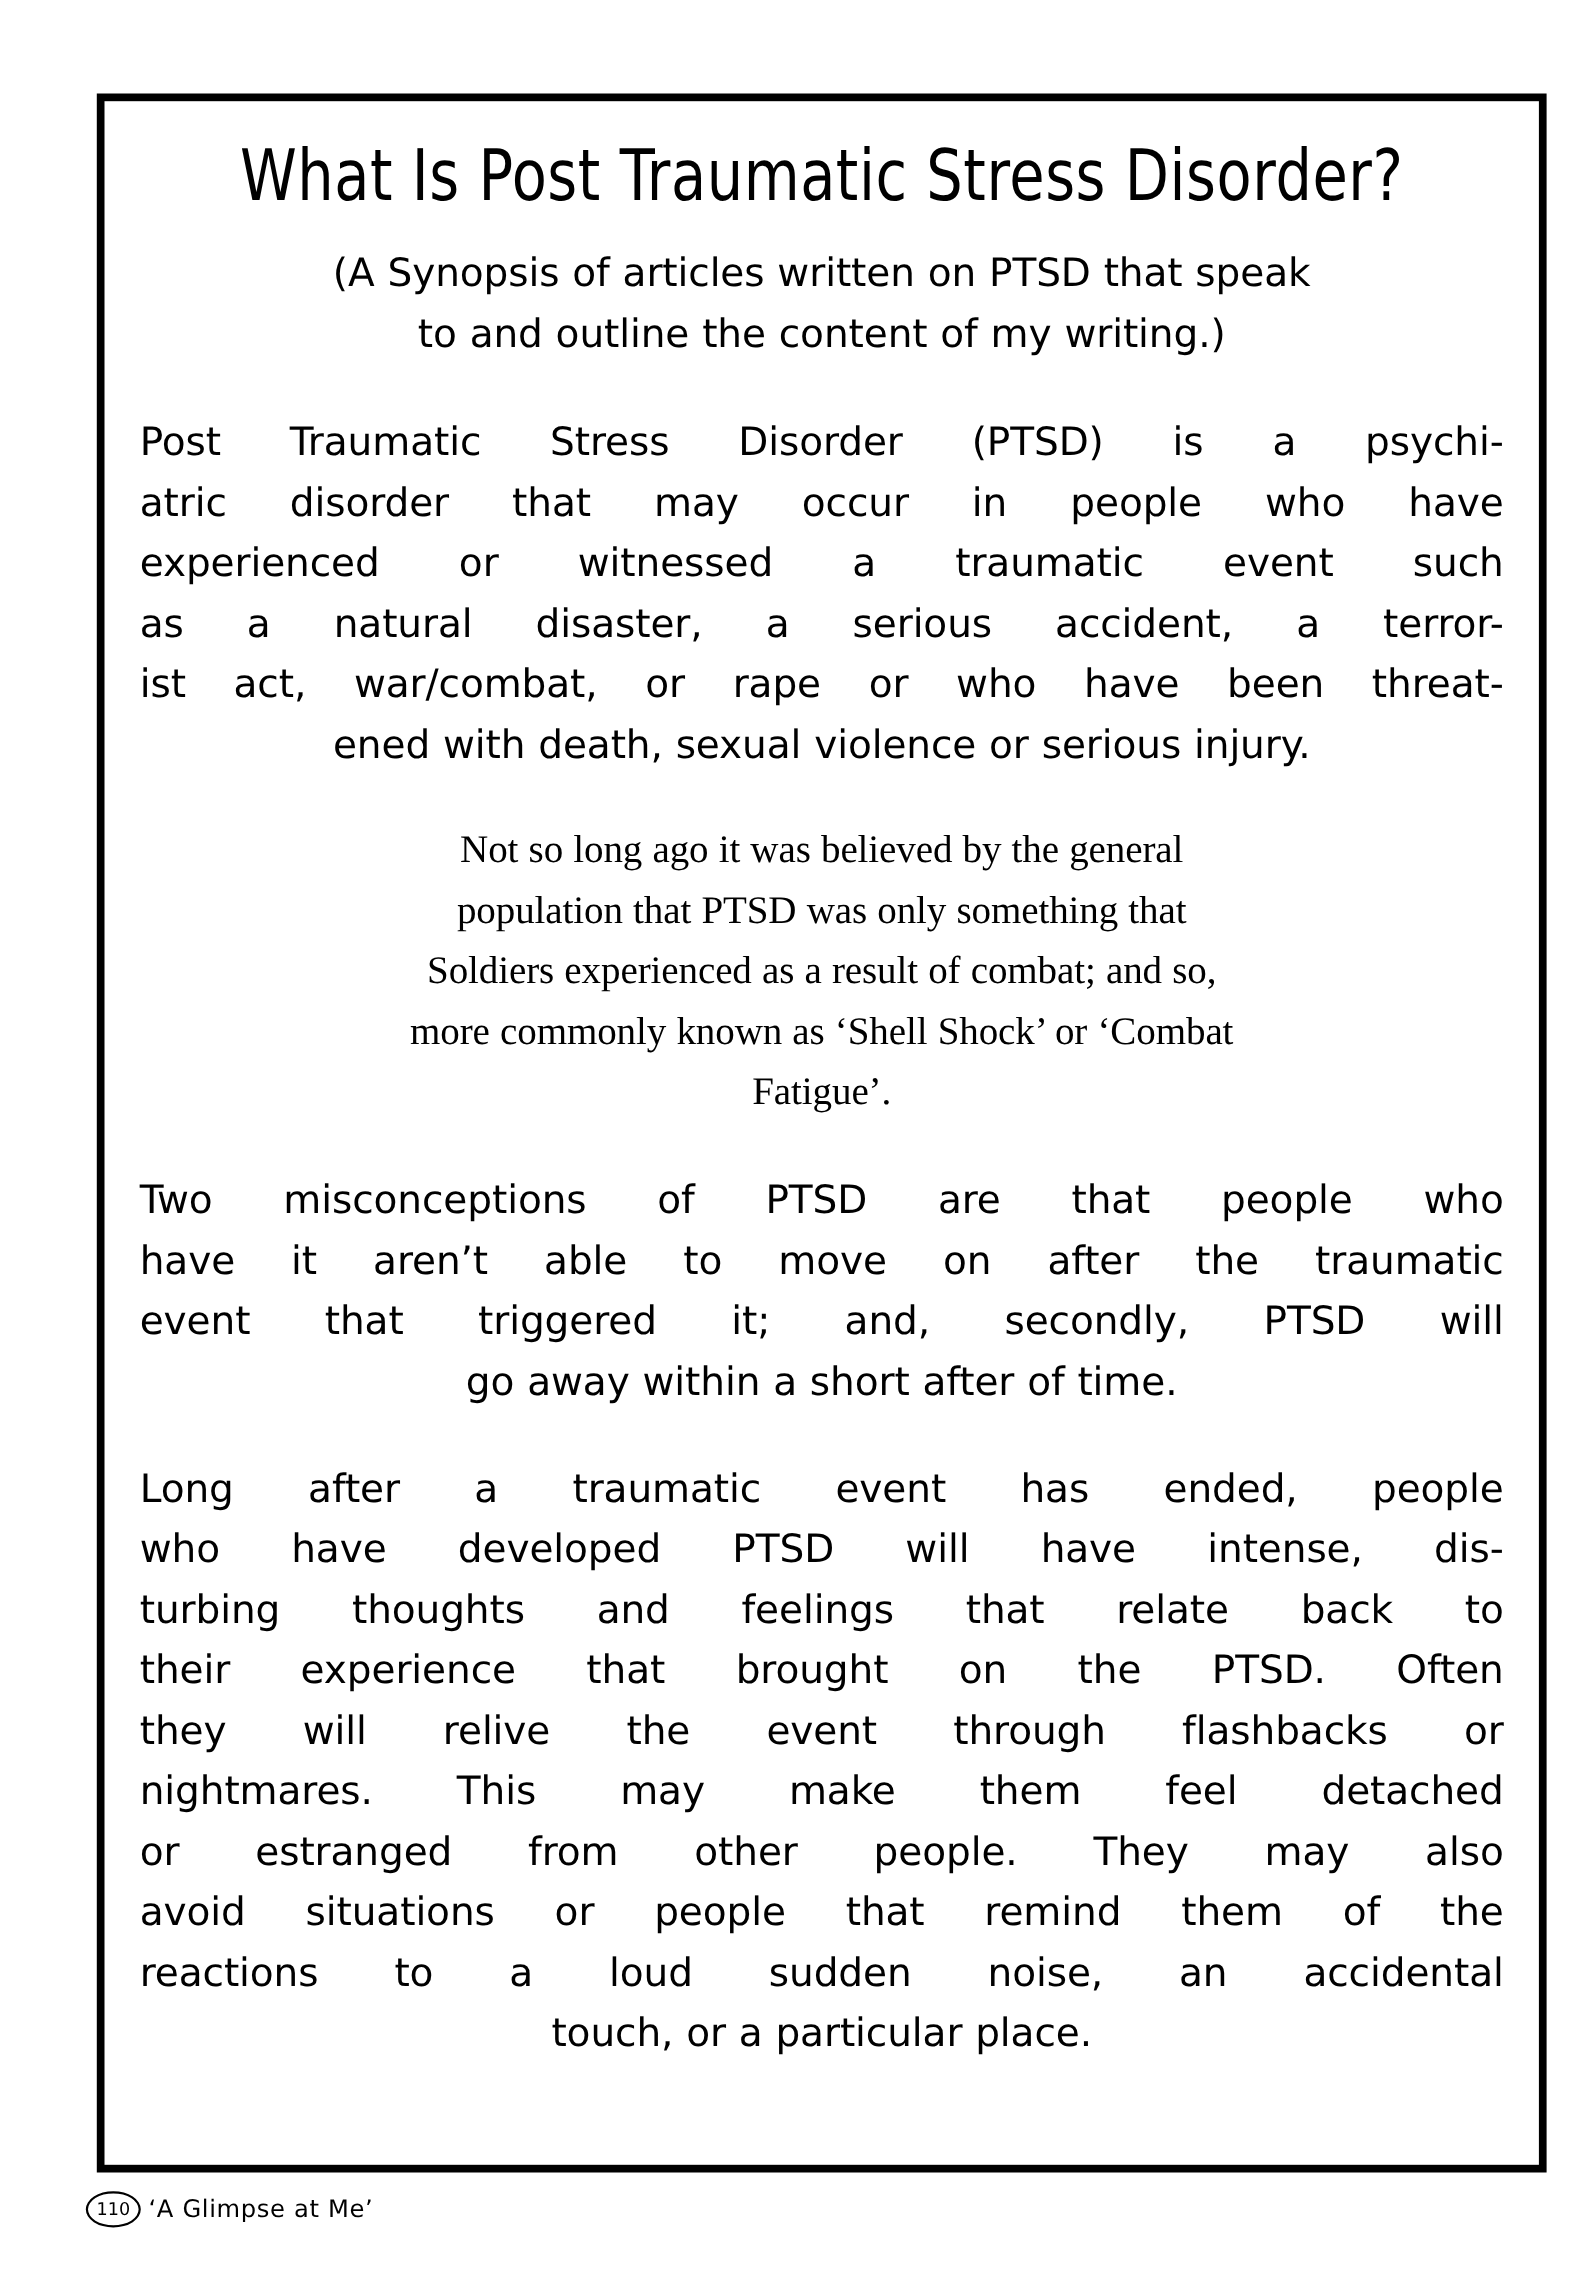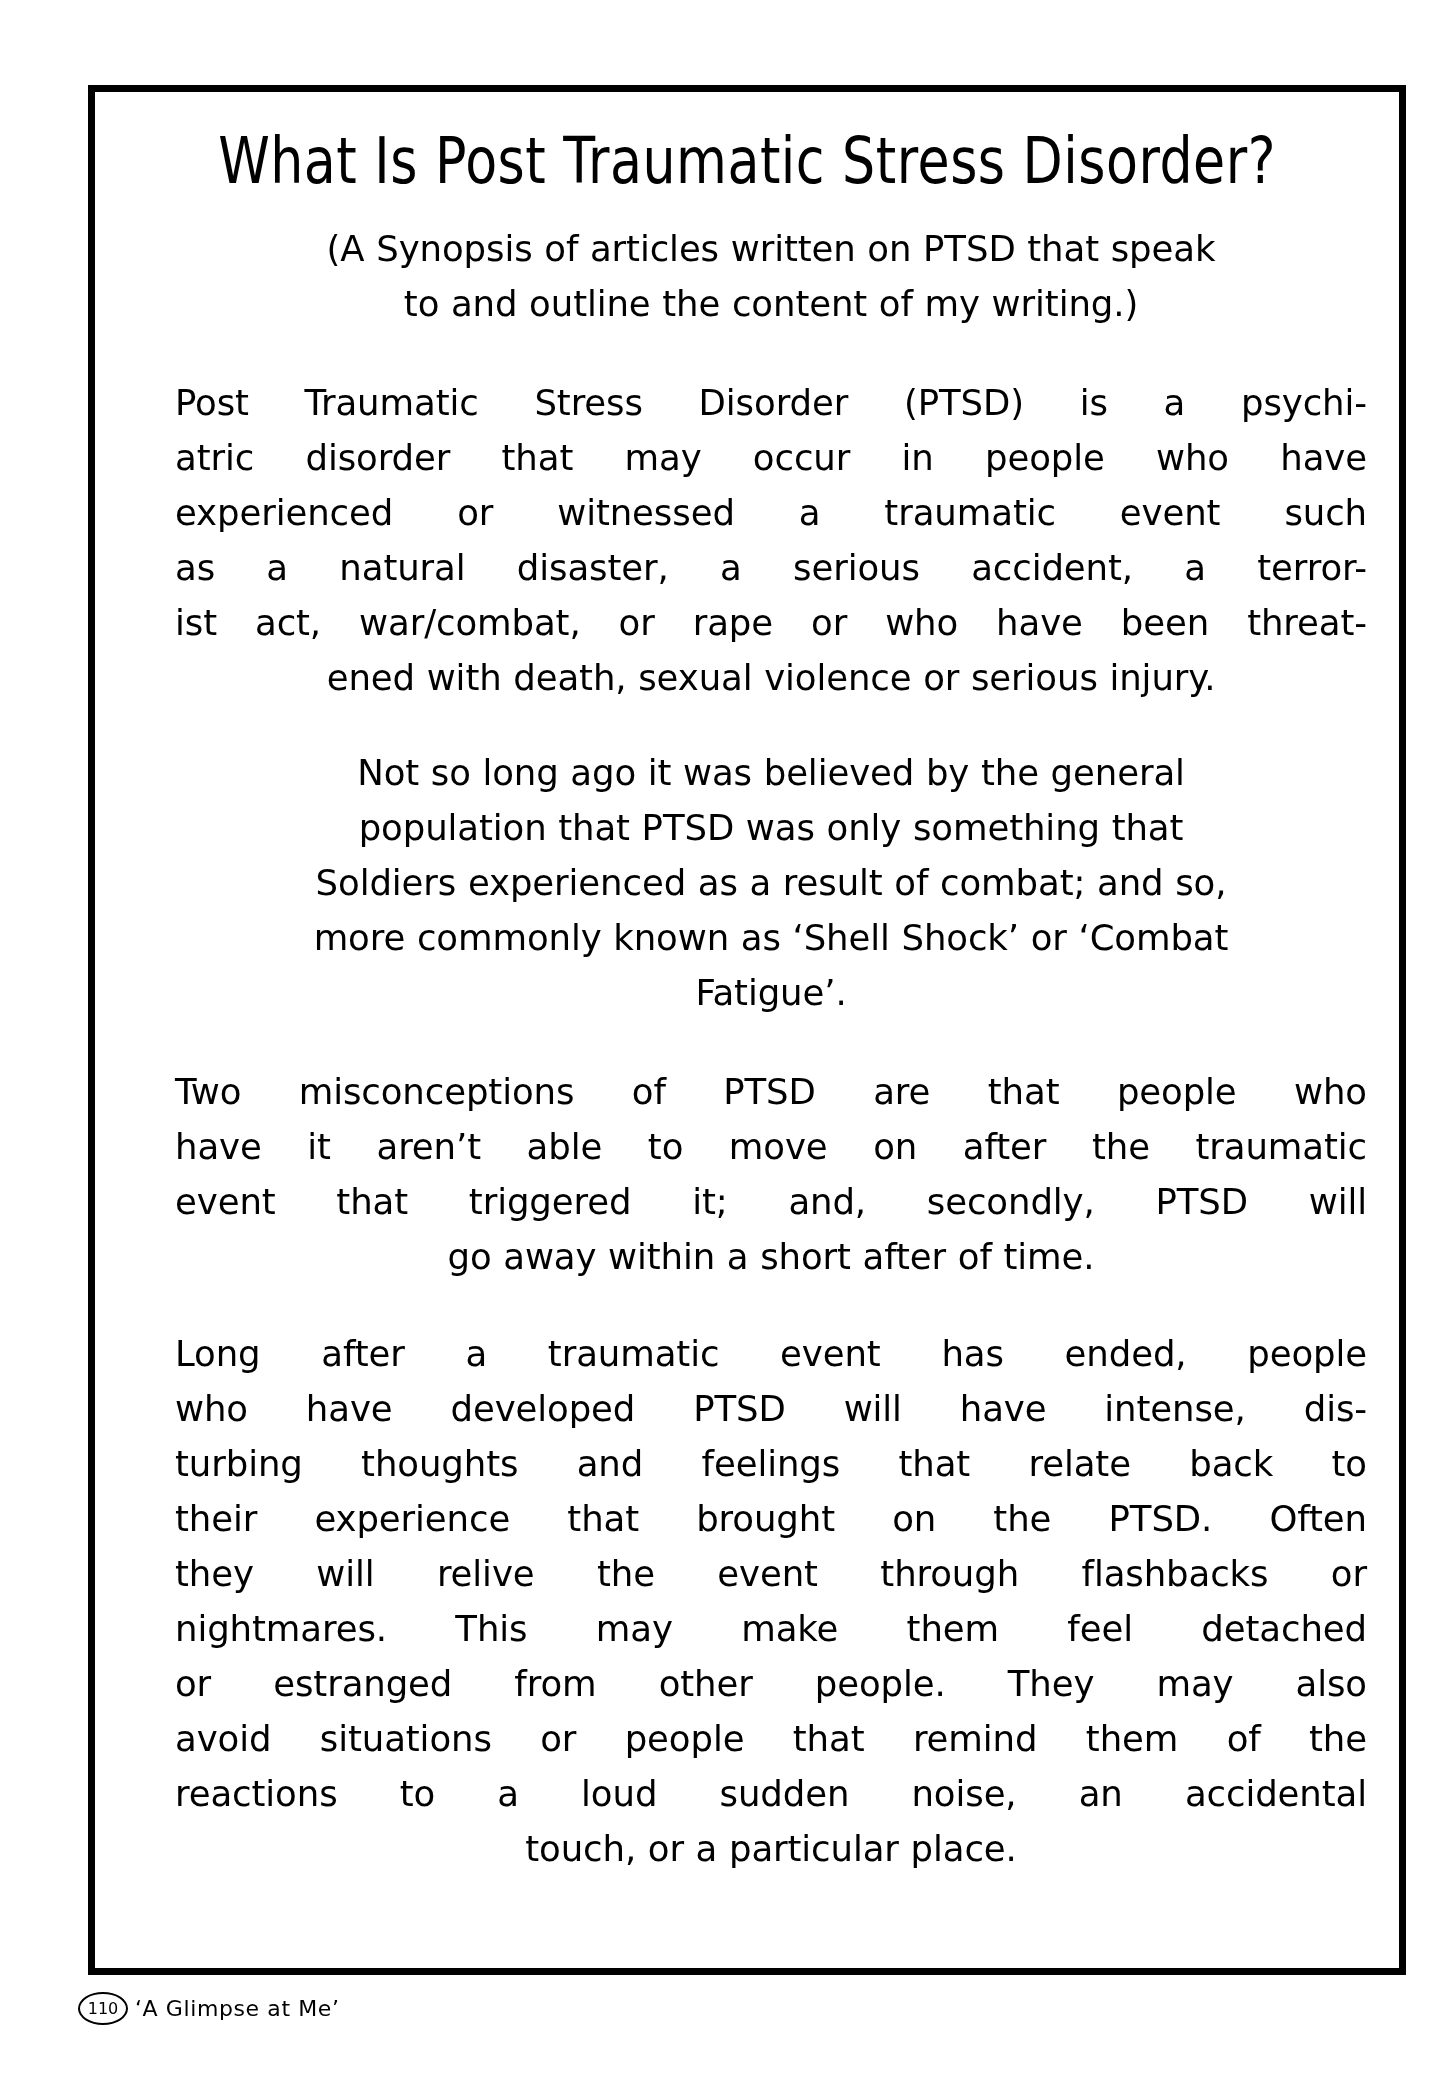--- a/index.html
+++ b/index.html
@@ -65,37 +65,36 @@
     line-height: 55px;
     color: #000000;
     margin: 0;
     padding: 0 6px;
     letter-spacing: -0.1px;
     word-spacing: 0.5px;
   }
   .para .ln {
     display: block;
     white-space: nowrap;
-    margin-left: 48px;
   }
   .para.justify .ln {
     text-align: justify;
     text-align-last: justify;
   }
   .para.justify .ln.last {
     text-align: center;
     text-align-last: center;
   }
   .para.center .ln {
     text-align: center;
   }
 
   #block-synopsis { margin-top: 42px; }
   #block-definition { margin-top: 44px; }
-  #block-history { margin-top: 40px; }
+  #block-history { margin-top: 40px; font-family: Liberation Serif, serif; }
   #block-misconceptions { margin-top: 44px; }
   #block-effects { margin-top: 42px; }
 
   
   #page-footer {
     position: absolute;
     left: 78px;
     top: 1992px;
     display: flex;
     align-items: center;

